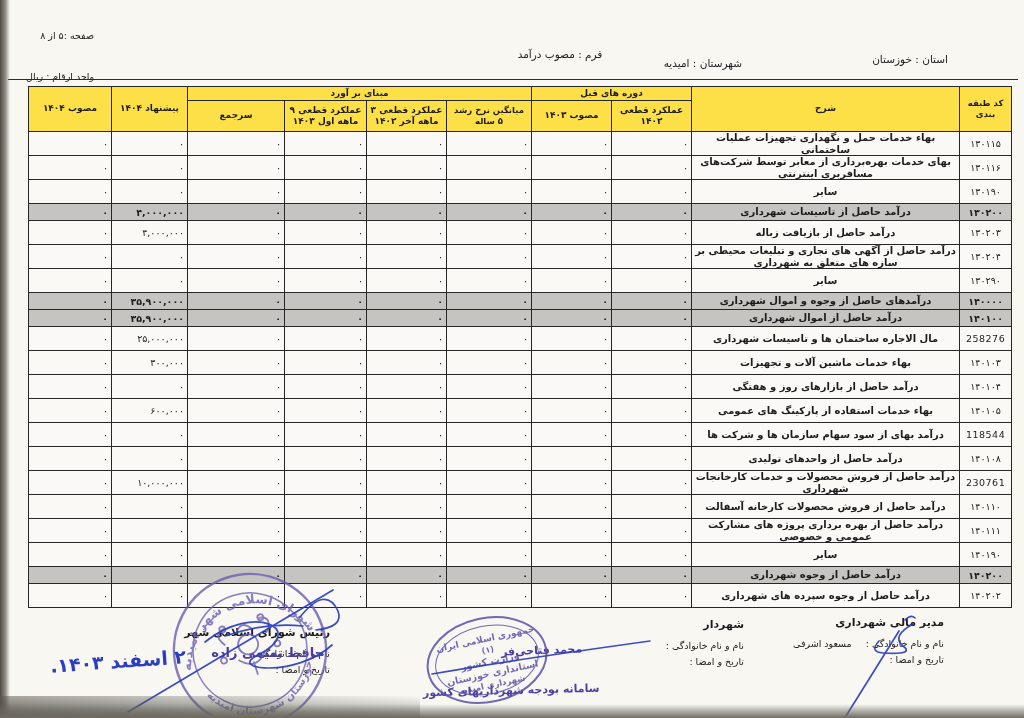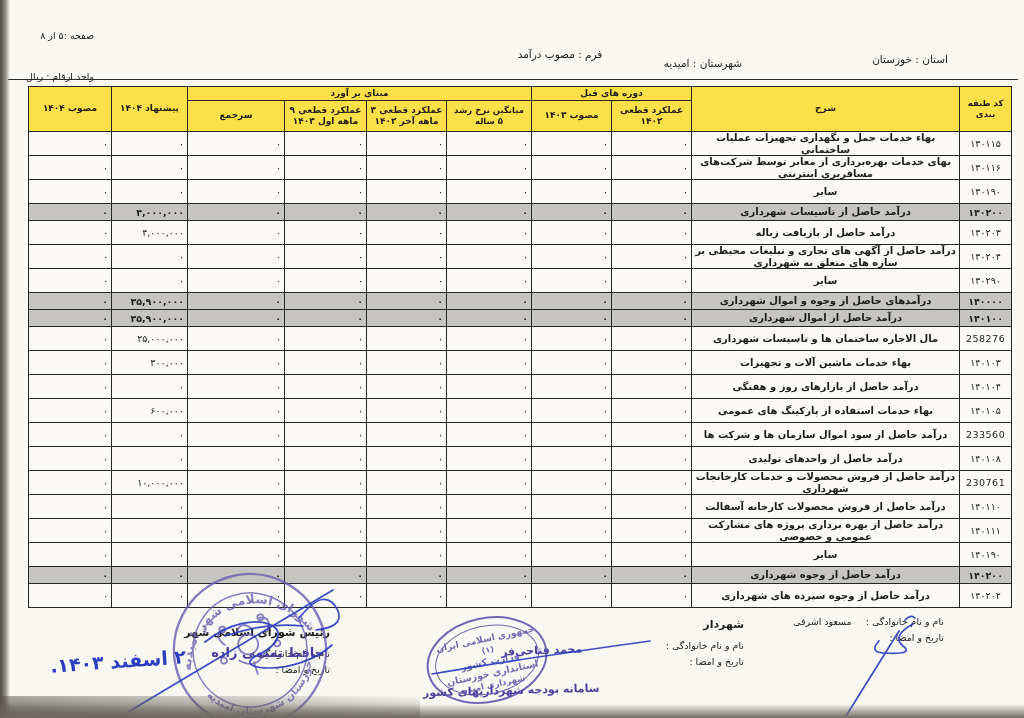--- a/index.html
+++ b/index.html
@@ -247,22 +247,22 @@
           <td class="num">۰</td>
           <td class="num">۰</td>
           <td class="num">۰</td>
           <td class="num">۰</td>
           <td class="num">۰</td>
           <td class="num">۰</td>
           <td class="num">۶۰۰,۰۰۰</td>
           <td class="num">۰</td>
         </tr>
         <tr>
-          <td class="code">233560</td>
-          <td class="desc">درآمد حاصل از سود اموال سازمان ها و شرکت ها</td>
+          <td class="code">118544</td>
+          <td class="desc">درآمد بهای از سود سهام سازمان ها و شرکت ها</td>
           <td class="num">۰</td>
           <td class="num">۰</td>
           <td class="num">۰</td>
           <td class="num">۰</td>
           <td class="num">۰</td>
           <td class="num">۰</td>
           <td class="num">۰</td>
           <td class="num">۰</td>
         </tr>
         <tr>
@@ -346,20 +346,21 @@
           <td class="num">۰</td>
           <td class="num">۰</td>
           <td class="num">۰</td>
           <td class="num">۰</td>
           <td class="num">۰</td>
         </tr>
       </tbody>
   </table>
 
   <div class="sig fin">
+    <div class="t">مدیر مالی شهرداری</div>
     <div class="l"><span>نام و نام خانوادگی :</span><span class="nm">مسعود اشرفی</span></div>
     <div class="l">تاریخ و امضا :</div>
   </div>
 
   <div class="sig mayor">
     <div class="t">شهردار</div>
     <div class="l">نام و نام خانوادگی :</div>
     <div class="l">تاریخ و امضا :</div>
   </div>
 

